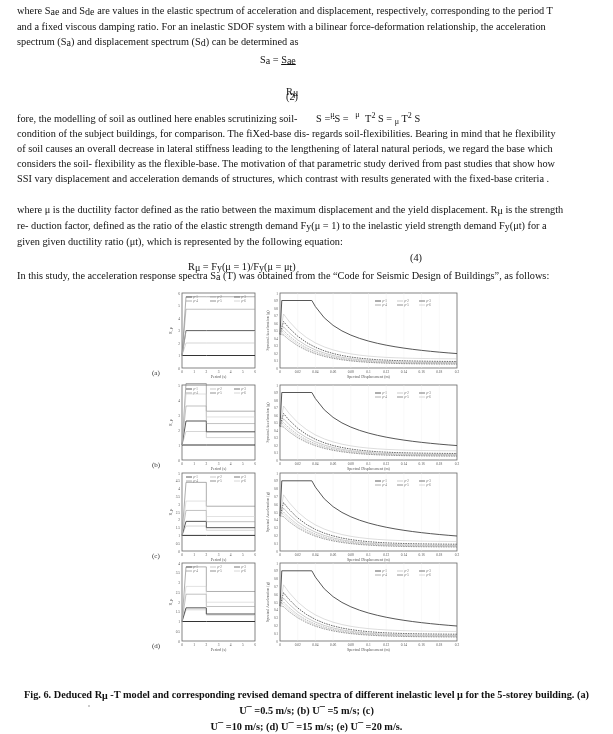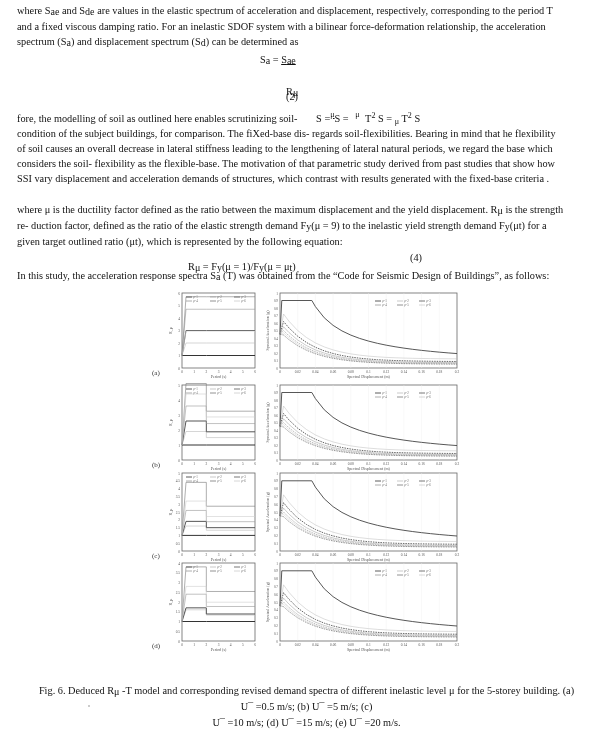--- a/index.html
+++ b/index.html
@@ -3,21 +3,21 @@
 <meta charset="utf-8">
 <style>
   html,body{margin:0;padding:0;background:#fff;}
   body{width:613px;height:734px;position:relative;overflow:hidden;font-family:"Liberation Serif","DejaVu Serif",serif;color:#111;font-size:10.3px;line-height:15px;}
   .p{position:absolute;left:17px;width:580px;text-align:justify;}
   .line{position:absolute;white-space:nowrap;}
   sub{font-size:10px;vertical-align:-1px;}
   sup{font-size:8px;vertical-align:4px;}
   .u{text-decoration:underline;}
   .fig{position:absolute;left:120px;top:285px;width:340px;height:390px;}
-  .caption{position:absolute;left:0;width:613px;text-align:center;font-size:10.3px;line-height:15px;}
+  .caption{position:absolute;left:0;width:613px;text-align:center;font-size:10.3px;line-height:23px;font-weight:bold;}
   .dot{position:absolute;left:88px;top:705px;width:2px;height:2px;background:#ccc;}
   svg text{font-family:"Liberation Serif",serif;}
 </style>
 </head>
 <body>
 
 <div class="p" style="top:3px;">
   <div style="white-space:nowrap;"><span>where S</span><sub>ae</sub><span> and S</span><sub>de</sub><span> are values in the elastic spectrum of acceleration and  displacement, respectively, corresponding to the period T</span></div>
   <div style="white-space:nowrap;">and a fixed  viscous  damping  ratio.  For  an  inelastic  SDOF  system  with  a  bilinear force-deformation relationship, the acceleration</div>
   <div style="white-space:nowrap;"><span>spectrum (S</span><sub>a</sub><span>) and  displacement spectrum (S</span><sub>d</sub><span>) can be determined as</span></div>
@@ -45,22 +45,22 @@
 
 <div class="p" style="top:126px;">
   <div style="white-space:nowrap;">condition of the subject buildings, for comparison. The fiXed-base dis- regards soil-flexibilities. Bearing in mind that he flexibility</div>
   <div style="white-space:nowrap;">of soil causes an overall decrease in lateral stiffness leading to the lengthening of lateral natural periods, we regard the base which</div>
   <div style="white-space:nowrap;">considers the soil- flexibility as the flexible-base. The motivation of that parametric study derived from past studies that show how</div>
   <div style="white-space:nowrap;">SSI vary displacement and acceleration demands of structures, which contrast with results generated with the fixed-base criteria .</div>
 </div>
 
 <div class="p" style="top:202px;">
   <div style="white-space:nowrap;"><span>where μ is the ductility factor defined as the ratio between the  maximum  displacement and the yield displacement. R</span><sub>μ</sub><span>  is the strength</span></div>
-  <div style="white-space:nowrap;"><span>re- duction  factor, defined as the ratio of the  elastic  strength  demand F</span><sub>y</sub><span>(μ = 9) to  the inelastic yield strength demand F</span><sub>y</sub><span>(μt) for a</span></div>
-  <div style="white-space:nowrap;">given target outlined ratio  (μt), which is represented by the following equation:</div>
+  <div style="white-space:nowrap;"><span>re- duction  factor, defined as the ratio of the  elastic  strength  demand F</span><sub>y</sub><span>(μ = 1) to  the inelastic yield strength demand F</span><sub>y</sub><span>(μt) for a</span></div>
+  <div style="white-space:nowrap;">given given ductility ratio  (μt), which is represented by the following equation:</div>
 </div>
 
 <div class="line" style="left:188px;top:248px;margin-top:11px;">
   <span>R</span><sub>μ</sub><span> = F</span><sub>y</sub><span>(μ = 1)/F</span><sub>y</sub><span>(μ = μ</span><sub>t</sub><span>)</span>
 </div>
 <div class="line" style="left:410px;top:250px;">(4)</div>
 
 <div class="line" style="left:17px;top:268px;">
   <span>In this study, the acceleration response spectra S</span><sub>a</sub><span> (T) was obtained from the “Code for Seismic Design of Buildings”, as follows:</span>
 </div>

